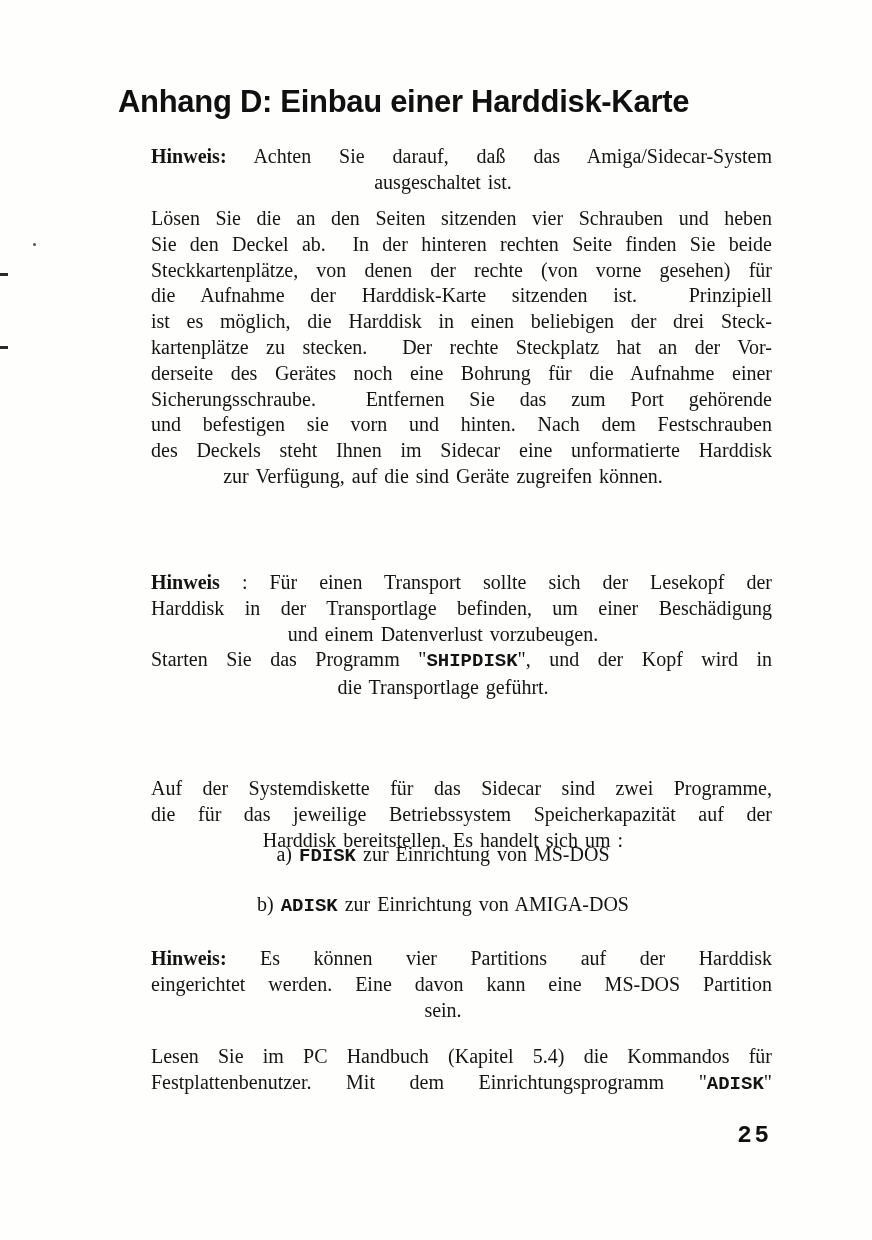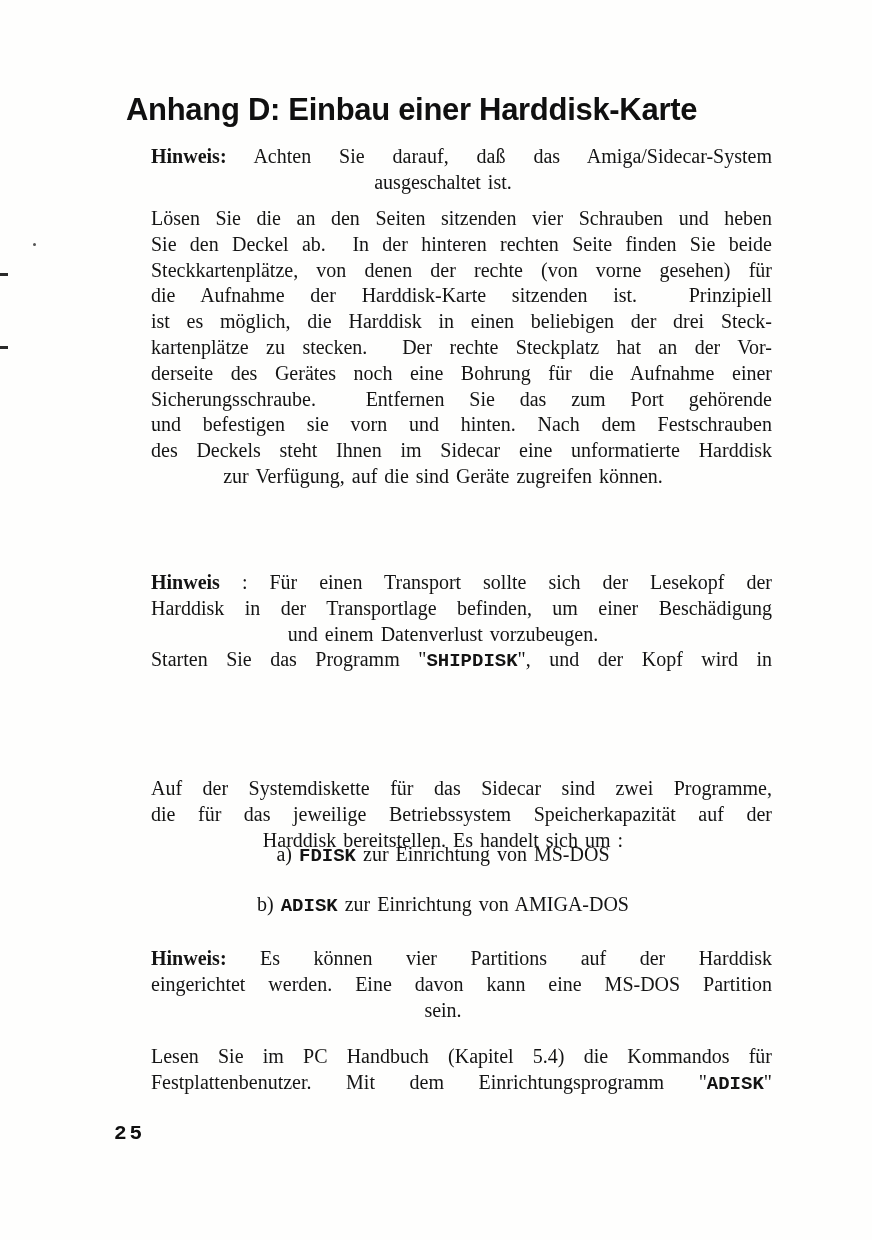--- a/index.html
+++ b/index.html
@@ -30,35 +30,35 @@
   }
   .b { font-weight:bold; }
   .m {
     font-family:"Liberation Mono", monospace;
     font-weight:bold;
     font-size:19px;
   }
   .title {
     position:absolute;
     top:80px; left:114px; width:700px;
-    margin:12px;
+    margin:4px;
     font-family:"Liberation Sans", sans-serif;
     font-weight:700;
     font-size:31px;
     letter-spacing:-0.3px;
     line-height:36px;
     color:#101010;
   }
   .pagenum {
     position:absolute;
     top:1122px; left:114px; width:658px;
-    text-align:left;
+    text-align:right;
     font-family:"Liberation Mono", monospace;
     font-weight:bold;
-    font-size:21px;
+    font-size:24px;
     letter-spacing:3px;
     color:#101010;
   }
   .artifact { position:absolute; background:#2a2a2a; }
   .dash1 { left:0; top:273px; width:8px; height:3px; }
   .dash2 { left:0; top:346px; width:8px; height:3px; }
   .dot1  { left:33px; top:243px; width:3px; height:3px; border-radius:50%; background:#555; }
 </style>
 </head>
 <body>
@@ -84,20 +84,21 @@
       <div class="line just"><span>und befestigen sie vorn und hinten. Nach dem Festschrauben</span></div>
       <div class="line just"><span>des Deckels steht Ihnen im Sidecar eine unformatierte Harddisk</span></div>
       <div class="line"><span>zur Verfügung, auf die sind Geräte zugreifen können.</span></div>
     </div>
 
   <div class="block" style="top:570px">
       <div class="line just"><span class="b">Hinweis</span><span> : Für einen Transport sollte sich der Lesekopf der</span></div>
       <div class="line just"><span>Harddisk in der Transportlage befinden, um einer Beschädigung</span></div>
       <div class="line"><span>und einem Datenverlust vorzubeugen.</span></div>
       <div class="line just"><span>Starten Sie das Programm "</span><span class="m">SHIPDISK</span><span>", und der Kopf wird in</span></div>
+      <div class="line"><span>die Transportlage geführt.</span></div>
     </div>
 
   <div class="block" style="top:776px">
       <div class="line just"><span>Auf der Systemdiskette für das Sidecar sind zwei Programme,</span></div>
       <div class="line just"><span>die für das jeweilige Betriebssystem Speicherkapazität auf der</span></div>
       <div class="line"><span>Harddisk bereitstellen. Es handelt sich um :</span></div>
     </div>
 
   <div class="block" style="top:842px">
       <div class="line"><span>a) </span><span class="m">FDISK</span><span> zur Einrichtung von MS-DOS</span></div>

